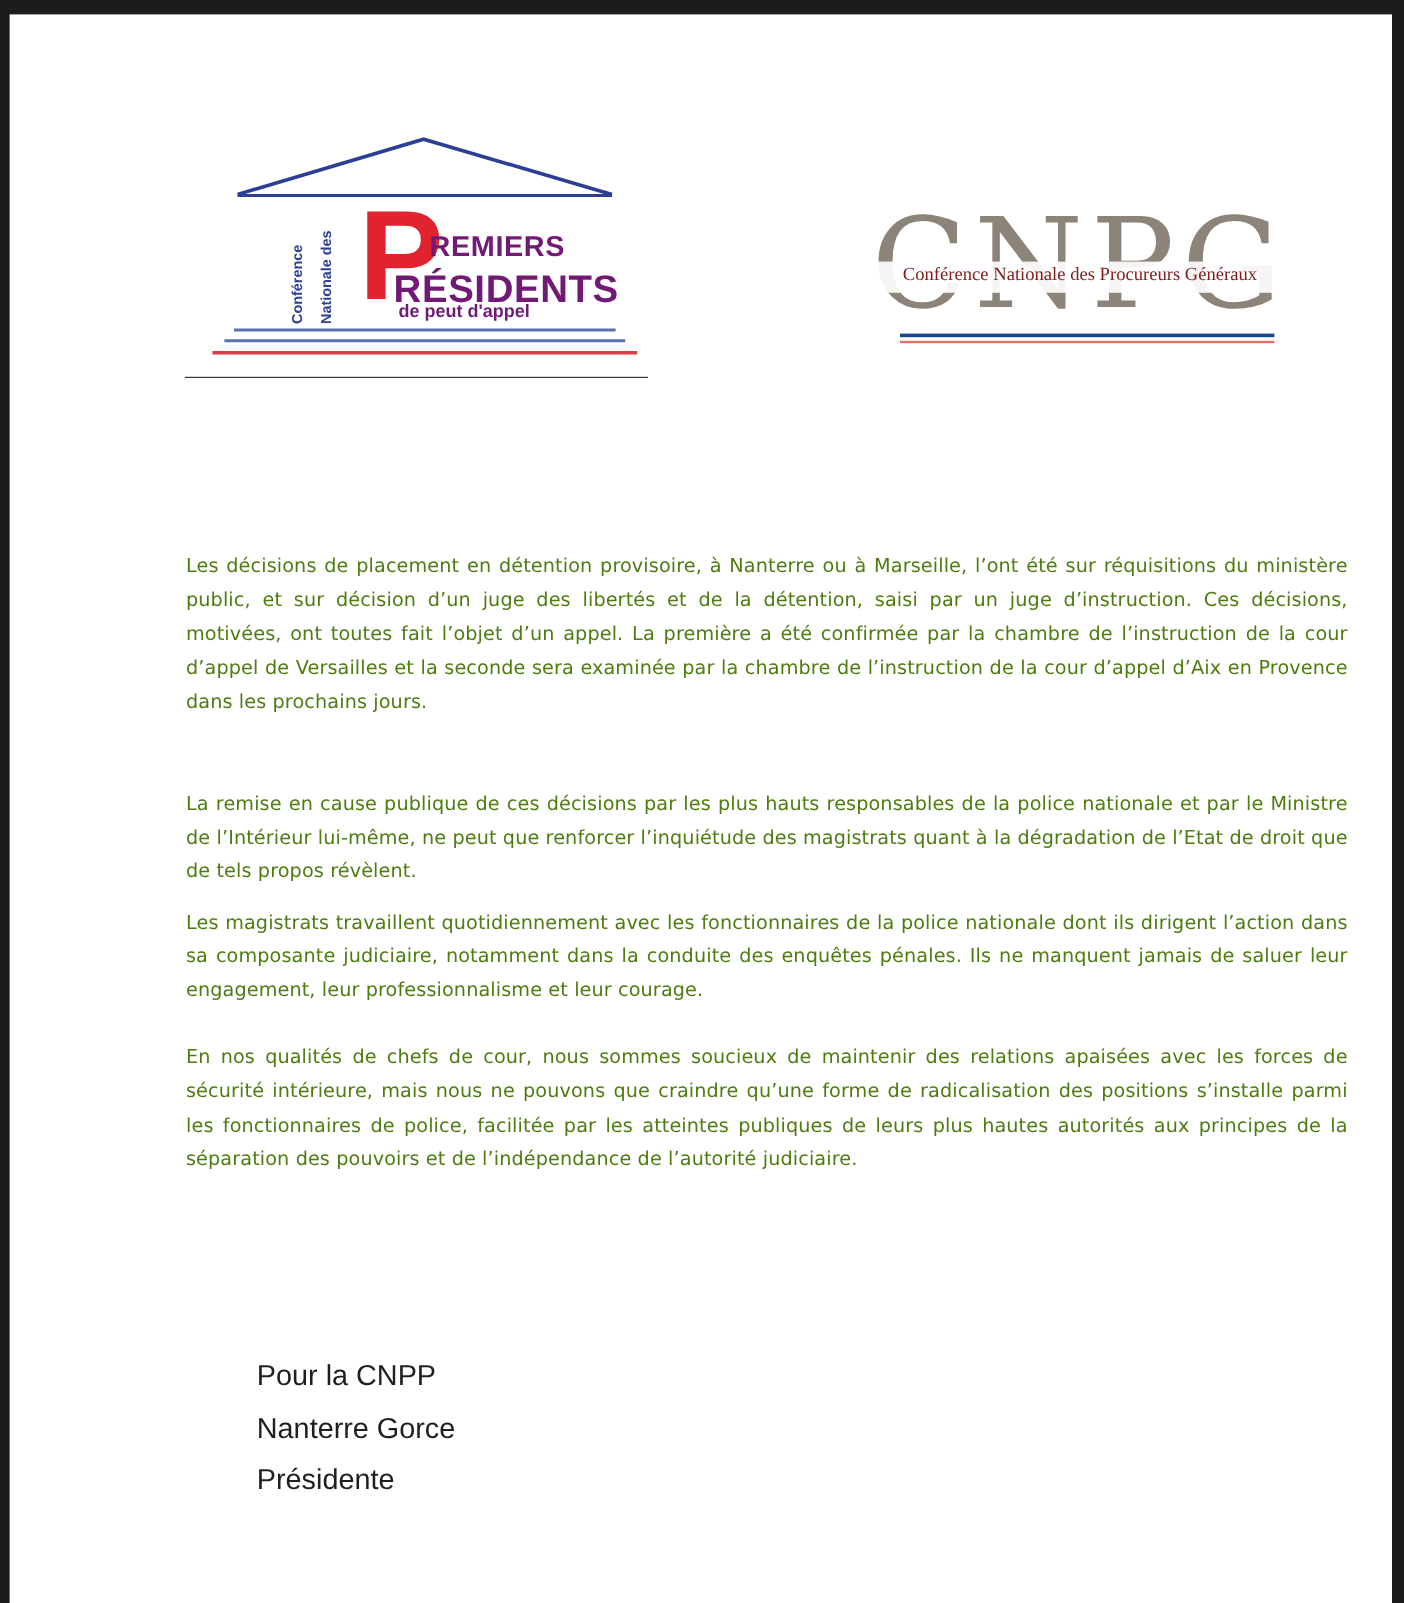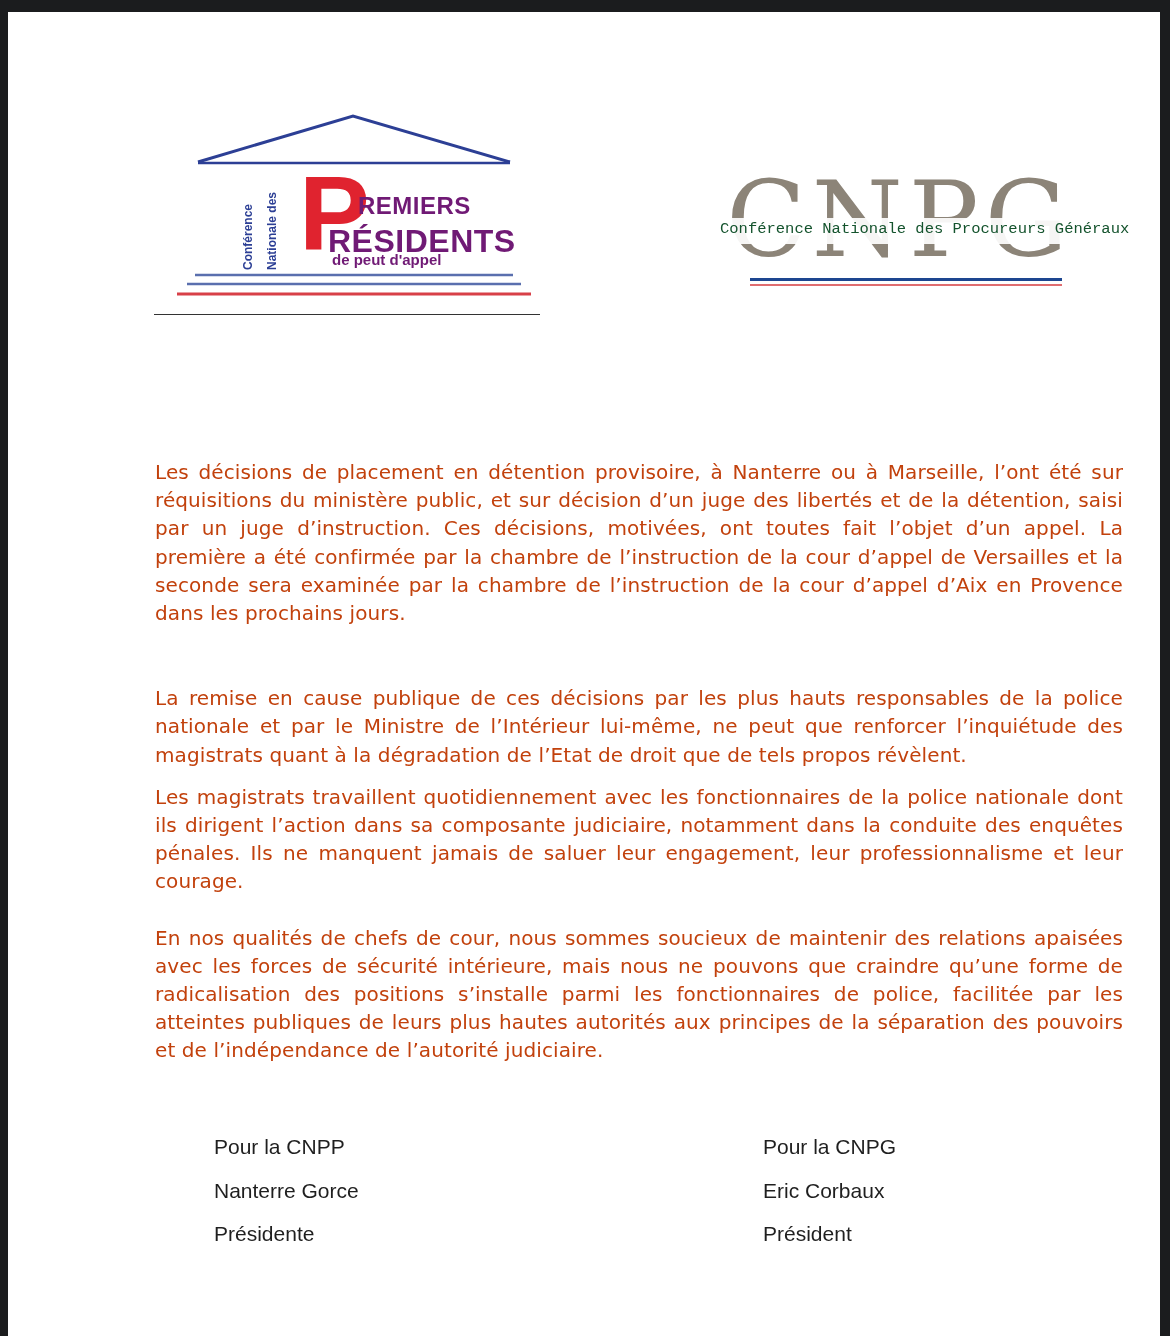--- a/index.html
+++ b/index.html
@@ -41,36 +41,36 @@
   .cnpg-letters {
     position: absolute; left: 0; top: -6px; width: 360px; text-align: center;
     font-family: "DejaVu Serif", serif; font-size: 104px; line-height: 1;
     color: #8c8478; letter-spacing: 6px;
   }
   .cnpg-band {
     position: absolute; left: 0; top: 44px; width: 360px; height: 26px; background: rgba(255,255,255,0.92);
   }
   .cnpg-sub {
     position: absolute; left: 0; top: 46px; width: 360px; text-align: center;
-    font-family: Liberation Mono, monospace; font-size: 15.5px; color: #14532d; white-space: nowrap;
+    font-family: Liberation Serif, serif; font-size: 15.5px; color: #7f1d1d; white-space: nowrap;
   }
   .cnpg-blue { position: absolute; left: 30px; top: 104px; width: 312px; height: 3px; background: #1d4690; }
   .cnpg-red  { position: absolute; left: 30px; top: 110px; width: 312px; height: 2px; background: #e06d70; }
   
   .content {
     position: absolute; left: 147px; top: 446px; width: 968px;
-    font-family: "DejaVu Sans", sans-serif; font-size: 20px; line-height: 28.2px;
-    color: #c2410c; text-align: justify; letter-spacing: 0.1px;
+    font-family: "DejaVu Sans", sans-serif; font-size: 16px; line-height: 28.2px;
+    color: #4d7c0f; text-align: justify; letter-spacing: 0.1px;
   }
   .content p { margin: 0; }
   .content p.p1 { margin-bottom: 57px; }
   .content p.p2 { margin-bottom: 14px; }
   .content p.p3 { margin-bottom: 28px; }
   
-  .sig { position: absolute; top: 1120px; font-family: "Liberation Sans", sans-serif; font-size: 21px; color: #1f1f1f; }
+  .sig { position: absolute; top: 1120px; font-family: "Liberation Sans", sans-serif; font-size: 24px; color: #1f1f1f; }
   .sig div { height: 43.5px; line-height: 30px; }
   .sig.left { left: 206px; }
   .sig.right { left: 755px; }
 </style>
 </head>
 <body>
 
 <div class="page">
 
   <div class="cnpp-logo">
@@ -103,18 +103,13 @@
     <p class="p2">La remise en cause publique de ces décisions par les plus hauts responsables de la police nationale et par le Ministre de l’Intérieur lui-même, ne peut que renforcer l’inquiétude des magistrats quant à la dégradation de l’Etat de droit que de tels propos révèlent.</p>
     <p class="p3">Les magistrats travaillent quotidiennement avec les fonctionnaires de la police nationale dont ils dirigent l’action dans sa composante judiciaire, notamment dans la conduite des enquêtes pénales. Ils ne manquent jamais de saluer leur engagement, leur professionnalisme et leur courage.</p>
     <p class="p4">En nos qualités de chefs de cour, nous sommes soucieux de maintenir des relations apaisées avec les forces de sécurité intérieure, mais nous ne pouvons que craindre qu’une forme de radicalisation des positions s’installe parmi les fonctionnaires de police, facilitée par les atteintes publiques de leurs plus hautes autorités aux principes de la séparation des pouvoirs et de l’indépendance de l’autorité judiciaire.</p>
   </div>
 
   <div class="sig left">
     <div>Pour la CNPP</div>
     <div>Nanterre Gorce</div>
     <div>Présidente</div>
   </div>
-  <div class="sig right">
-    <div>Pour la CNPG</div>
-    <div>Eric Corbaux</div>
-    <div>Président</div>
-  </div>
 </div>
 
 </body></html>

